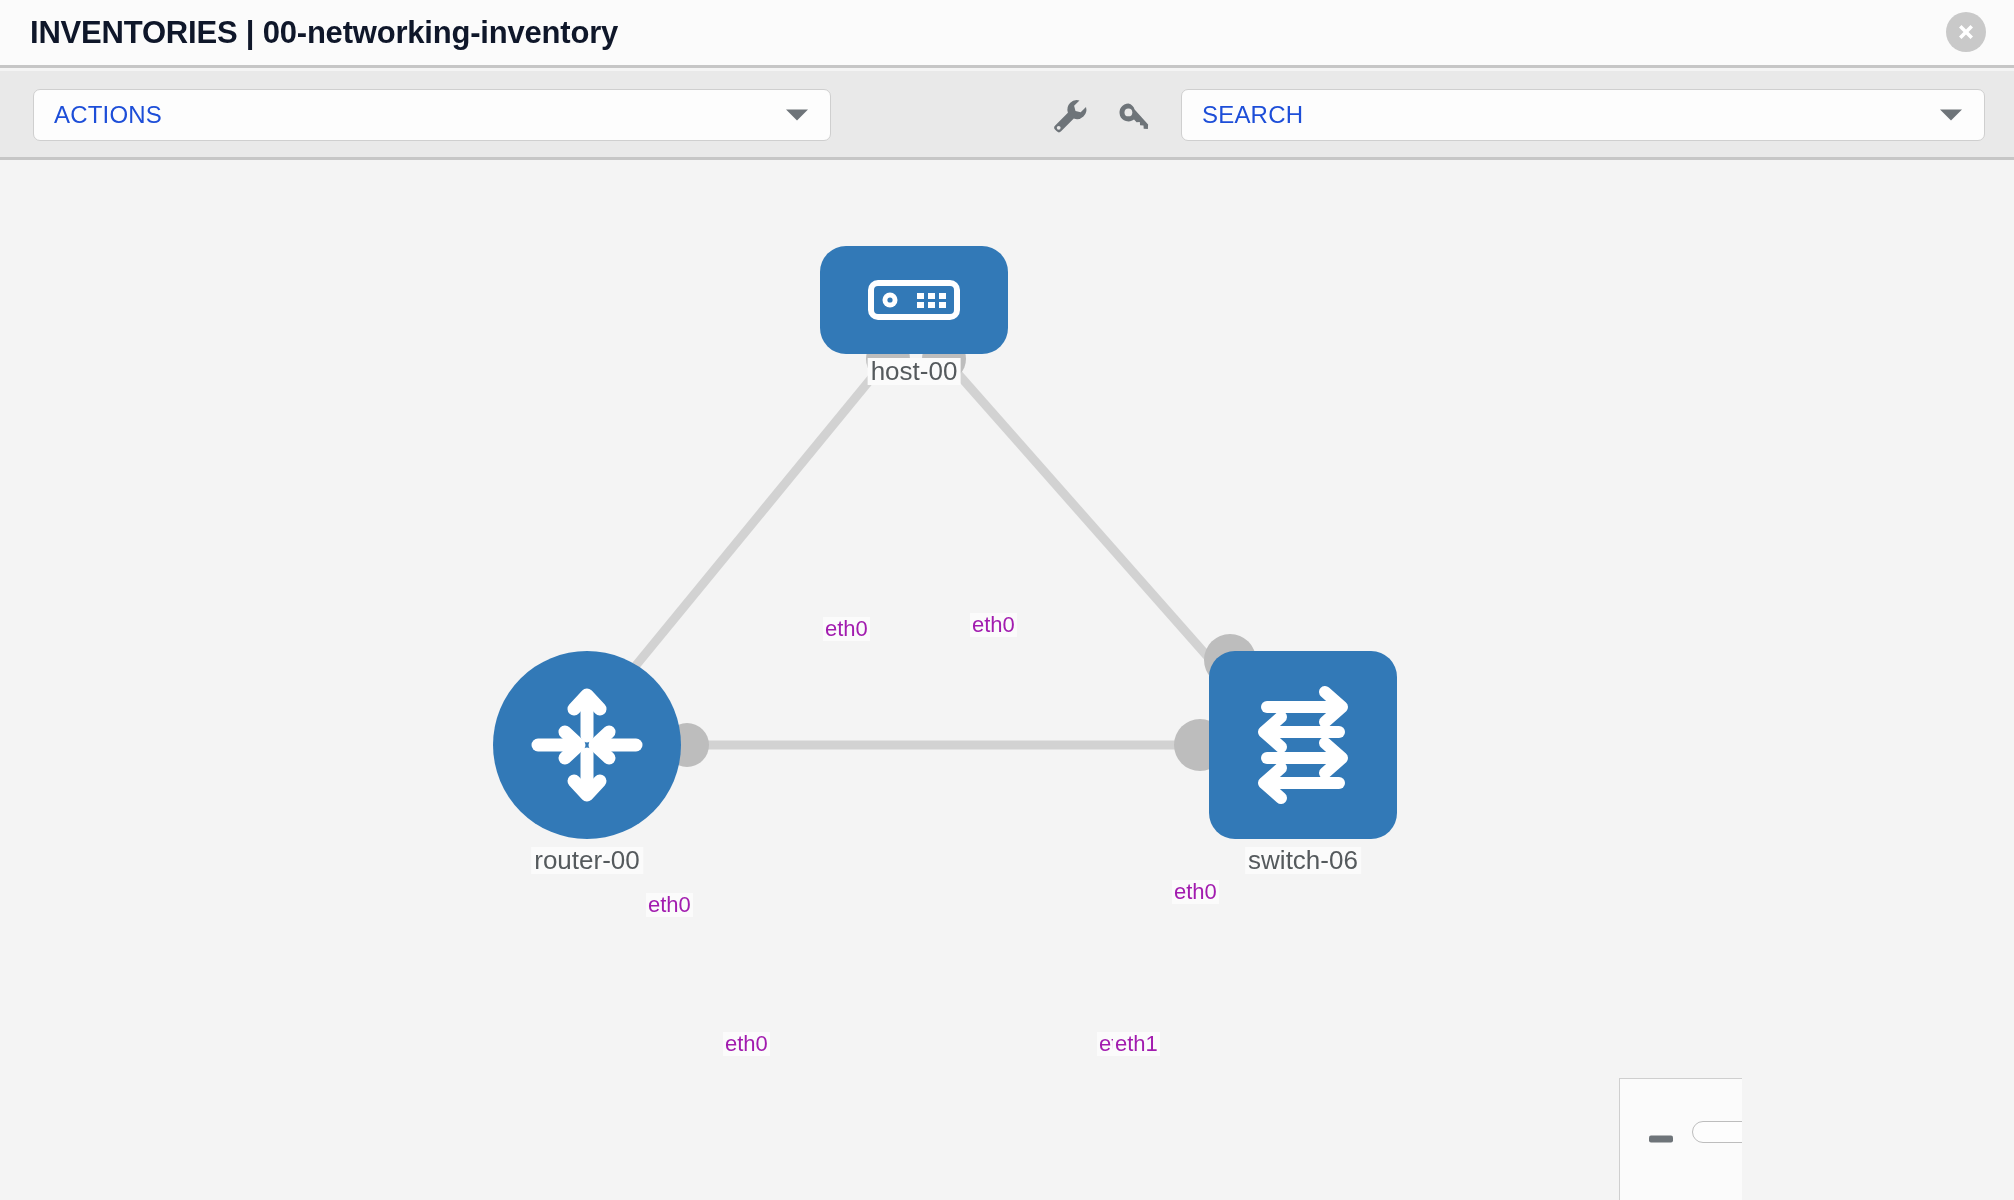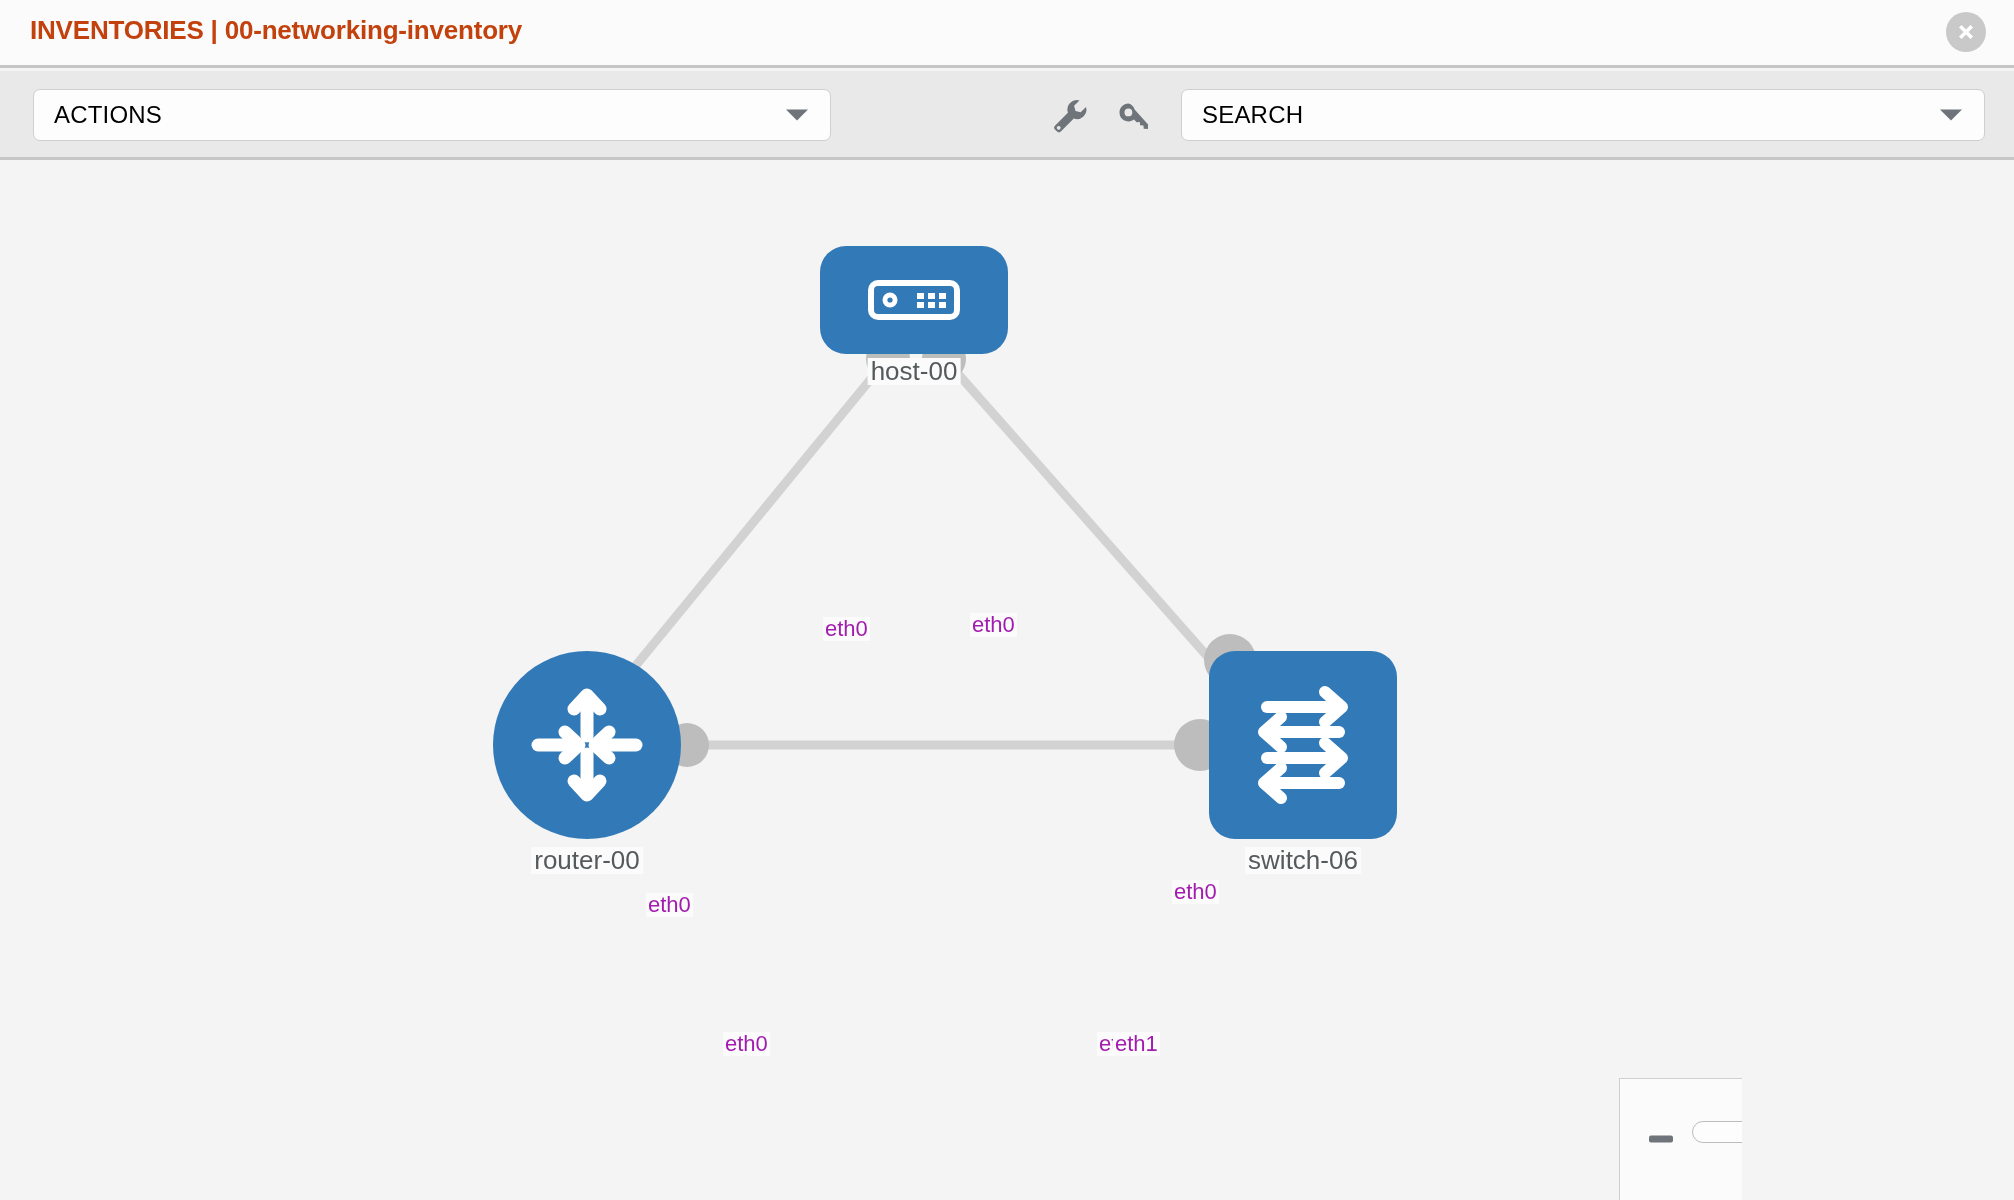--- a/index.html
+++ b/index.html
@@ -12,21 +12,21 @@
   #app { position: relative; width: 2014px; height: 1200px; background: #f4f4f4; }
 
   
   .header {
     position: absolute; left: 0; top: 0; width: 2014px; height: 68px;
     background: #fbfbfb;
     border-bottom: 3px solid #c6c6c6;
   }
   .header-title {
     position: absolute; left: 30px; top: 15px;
-    font-size: 26px; font-weight: bold; color: #c2410c;
+    font-size: 31px; font-weight: bold; color: #0f172a;
     letter-spacing: -0.2px; white-space: nowrap;
   }
   .close-btn {
     position: absolute; right: 28px; top: 12px;
     width: 40px; height: 40px; border-radius: 50%;
     background: #c9c9c9; cursor: pointer;
   }
   .close-btn svg { display: block; }
 
   
@@ -38,21 +38,21 @@
   .sel {
     position: absolute; top: 18px; height: 52px;
     background: #fdfdfd;
     border: 1.5px solid #cfcfcf;
     border-radius: 7px;
   }
   .sel-actions { left: 33px; width: 798px; }
   .sel-search  { left: 1181px; width: 804px; }
   .sel-label {
     position: absolute; left: 20px; top: 50%; transform: translateY(-50%);
-    font-size: 24px; color: #000000; letter-spacing: 0.2px; white-space: nowrap;
+    font-size: 24px; color: #1d4ed8; letter-spacing: 0.2px; white-space: nowrap;
   }
   .caret {
     position: absolute; right: 22px; top: 50%; transform: translateY(-50%);
     width: 0; height: 0;
     border-left: 11px solid transparent;
     border-right: 11px solid transparent;
     border-top: 11px solid #6e7479;
   }
   .tool-icon {
     position: absolute; top: 22px; width: 44px; height: 44px; cursor: pointer;

